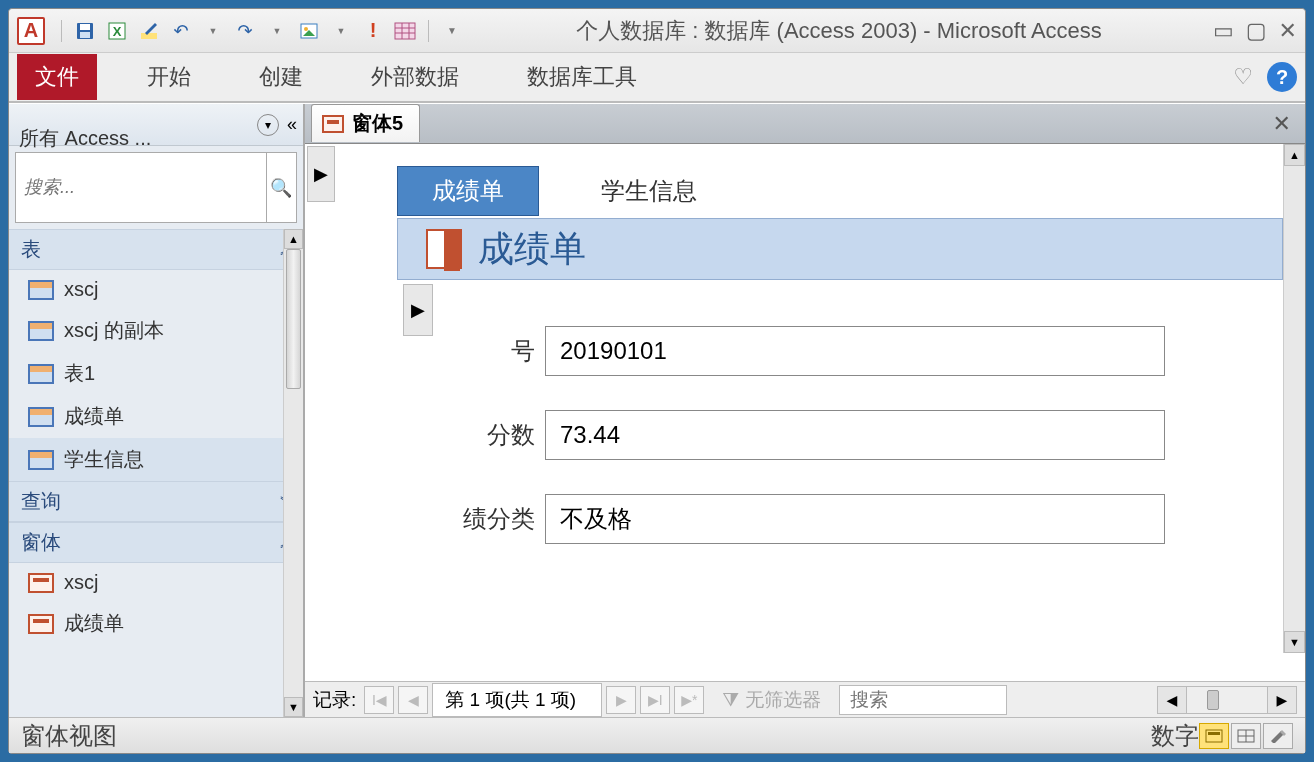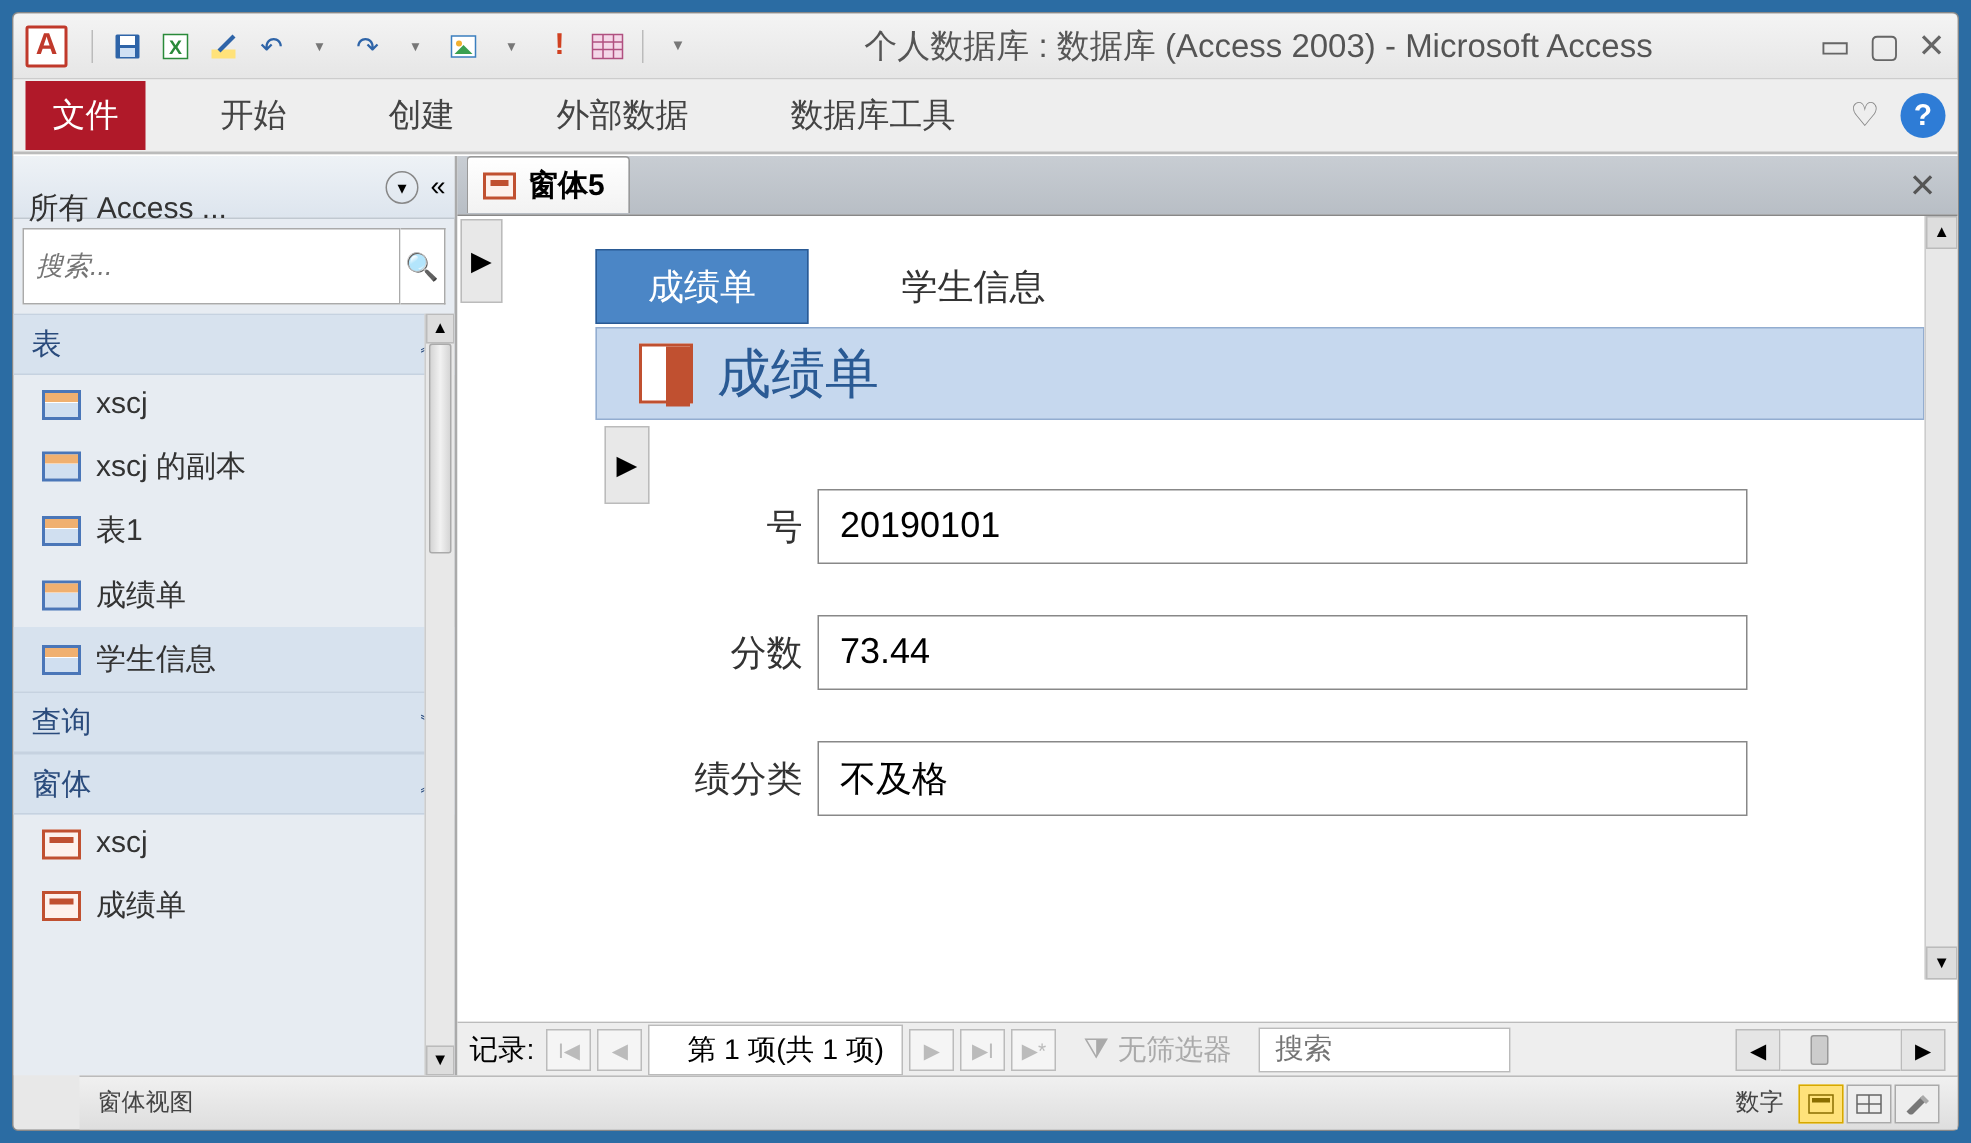--- a/index.html
+++ b/index.html
@@ -27,21 +27,21 @@
 
 .main { flex: 1; display: flex; overflow: hidden; border-top: 1px solid #fff; }
 
 
 .nav-pane { width: 296px; background: #e7ecf2; border-right: 2px solid #aaa; display: flex; flex-direction: column; }
 .nav-header { height: 42px; display: flex; align-items: center; padding: 0 10px; background: linear-gradient(#eef2f6,#dde5ee); border-bottom: 1px solid #c0c8d0; }
 .nav-header-title { font-size: 20px; color: #333; flex: 1; white-space: nowrap; overflow: hidden; text-overflow: ellipsis; margin-top: 28px; }
 .nav-header-dd { width: 22px; height: 22px; border: 1px solid #888; border-radius: 50%; display: flex; align-items: center; justify-content: center; font-size: 12px; margin-right: 8px; cursor: pointer; }
 .nav-header-collapse { font-size: 18px; cursor: pointer; letter-spacing: -4px; }
 .search-row { display: flex; padding: 6px; gap: 0; }
-.search-input { flex: 1; padding: 14px 8px; border: 1px solid #aaa; font-style: italic; font-size: 18px; background: #fff; }
+.search-input { flex: 1; padding: 24px 8px; border: 1px solid #aaa; font-style: italic; font-size: 18px; background: #fff; }
 .search-btn { width: 36px; border: 1px solid #aaa; border-left: none; background: #fff; display: flex; align-items: center; justify-content: center; font-size: 18px; color: #2e7cd6; cursor: pointer; }
 .nav-body { flex: 1; overflow-y: auto; position: relative; }
 .nav-group-h { background: #d7e2ee; padding: 6px 12px; font-size: 20px; color: #2a4b7c; display: flex; align-items: center; border-top: 1px solid #c6d2e0; border-bottom: 1px solid #c6d2e0; cursor: pointer; }
 .nav-group-h .chev { margin-left: auto; font-size: 14px; letter-spacing: -3px; }
 .nav-item { display: flex; align-items: center; gap: 10px; padding: 8px 19px; font-size: 20px; color: #333; cursor: pointer; }
 .nav-item.selected { background: #d7e2ee; }
 .obj-icon { width: 26px; height: 20px; display: inline-block; }
 .ico-table { border: 2px solid #4a76b8; background: linear-gradient(#fff 40%, #d0dff0 40%); position: relative; }
 .ico-table::before { content:""; position:absolute; left:0; right:0; top:0; height:6px; background:#f0b070; }
 .ico-form { border: 2px solid #c05030; background: #fdf1ec; position: relative; }
@@ -77,31 +77,31 @@
 
 .vscroll { position: absolute; right: 0; top: 0; bottom: 28px; width: 22px; background: #e8e8e8; border-left: 1px solid #ccc; }
 .vscroll .arrow { height: 22px; background: #ddd; border: 1px solid #bbb; display: flex; align-items: center; justify-content: center; font-size: 11px; cursor: pointer; }
 .vscroll .down { position: absolute; bottom: 0; left: 0; right: 0; }
 
 
 .rec-nav { height: 36px; background: #eee; border-top: 1px solid #bbb; display: flex; align-items: center; padding: 0 8px; gap: 4px; font-size: 19px; }
 .rec-nav .lbl { margin-right: 4px; }
 .rn-btn { width: 30px; height: 28px; border: 1px solid #bbb; background: #f5f5f5; display: flex; align-items: center; justify-content: center; cursor: pointer; font-size: 14px; }
 .rn-btn.disabled { color: #bbb; cursor: default; }
-.rn-box { padding: 3px 12px; border: 1px solid #bbb; background: #fff; min-width: 170px; text-align: right; }
+.rn-box { padding: 3px 12px; border: 1px solid #bbb; background: #fff; min-width: 170px; }
 .filter-ind { color: #aaa; margin: 0 14px; display: flex; align-items: center; gap: 6px; }
 .rn-search { padding: 3px 10px; border: 1px solid #bbb; background: #fff; width: 168px; font-size: 19px; }
 .hscroll { margin-left: auto; display: flex; align-items: center; gap: 0; }
 .hscroll .hs-btn { width: 30px; height: 28px; border: 1px solid #bbb; background: #e5e5e5; display: flex; align-items: center; justify-content: center; font-size: 14px; cursor: pointer; }
 .hscroll .hs-track { width: 80px; height: 28px; border-top: 1px solid #bbb; border-bottom: 1px solid #bbb; background: #eee; position: relative; }
 .hscroll .hs-thumb { position: absolute; left: 20px; top: 3px; width: 12px; height: 20px; background: #ccc; border: 1px solid #999; border-radius: 2px; }
 
 
-.status-bar { height: 36px; background: linear-gradient(#f0f0f0,#dedede); border-top: 1px solid #bbb; display: flex; align-items: center; padding: 0 12px; font-size: 16px; color: #444; margin-left: 44px; }
-.status-bar .right { margin-left: auto; display: flex; align-items: center; gap: 10px; }
+.status-bar { height: 36px; background: linear-gradient(#f0f0f0,#dedede); border-top: 1px solid #bbb; display: flex; align-items: center; padding: 0 12px; font-size: 24px; color: #444; }
+.status-bar .right { margin-left: auto; display: flex; align-items: center; }
 .view-btns { display: flex; gap: 2px; }
 .view-btn { width: 30px; height: 26px; border: 1px solid #aaa; background: #eee; display: flex; align-items: center; justify-content: center; font-size: 14px; cursor: pointer; }
 .view-btn.active { background: #ffe27a; border-color: #d6a800; }
 
 svg { display: block; }
 </style>
 </head>
 <body>
 
 <div class="window">

